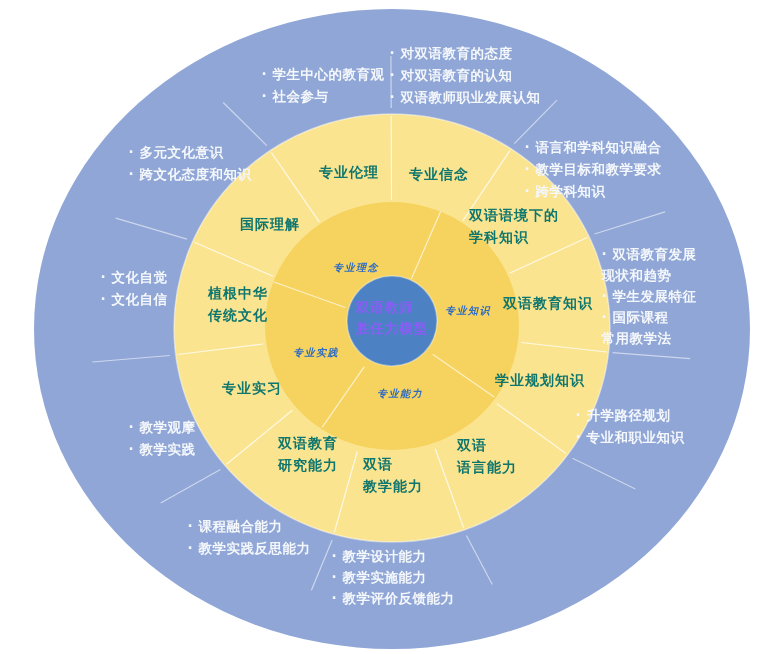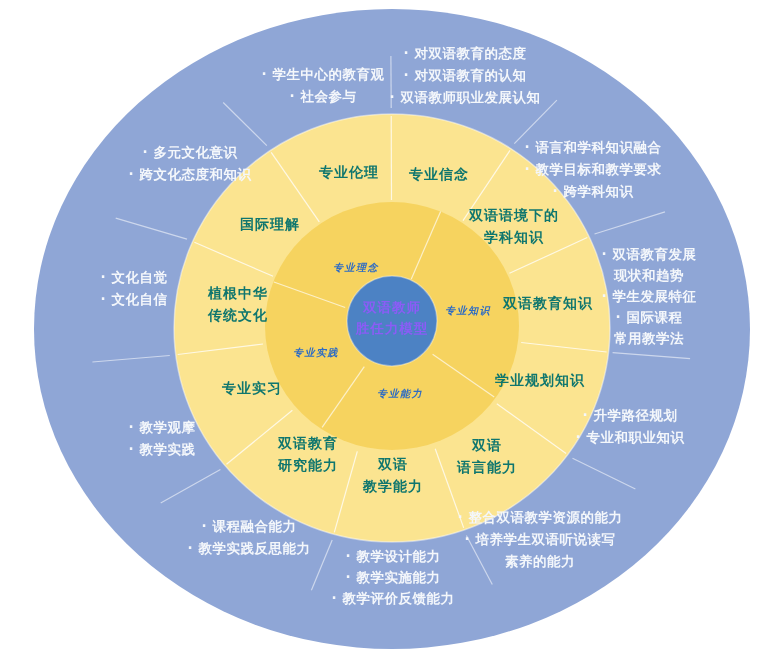--- a/index.html
+++ b/index.html
@@ -3,21 +3,21 @@
 <meta charset="utf-8">
 <style>
   html,body{margin:0;padding:0;background:#ffffff;}
   .stage{
     position:relative;width:784px;height:654px;background:#ffffff;
     font-family:"DejaVu Sans",sans-serif;overflow:hidden;
   }
   svg.rings{position:absolute;left:0;top:0;}
   .lbl{
     position:absolute;transform:translate(-50%,-50%);
-    text-align:center;white-space:nowrap;font-weight:bold;
+    text-align:left;white-space:nowrap;font-weight:bold;
   }
   .outer-txt{color:#F4F7FB;font-size:13.5px;line-height:22px;letter-spacing:0.5px;}
   .outer-txt.tight{line-height:21px;}
   .mid-txt{color:#0f766e;font-size:14px;line-height:22px;letter-spacing:1px;}
   .inner-txt{color:#2E6CC4;font-size:10px;letter-spacing:1.5px;font-style:italic;}
   .center-txt{color:#8b5cf6;font-size:13.5px;line-height:21px;letter-spacing:1px;}
   .odiv{stroke:rgba(255,255,255,0.55);stroke-width:1.2;}
   .mdiv{stroke:rgba(255,255,255,0.75);stroke-width:1.2;}
   .idiv{stroke:rgba(255,255,255,0.65);stroke-width:1.2;}
 </style>
@@ -135,25 +135,20 @@
     <div>· 双语教育发展</div>
     <div>现状和趋势</div>
     <div>· 学生发展特征</div>
     <div>· 国际课程</div>
     <div>常用教学法</div>
   </div>
   <div class="lbl outer-txt" style="left:630px;top:426px">
     <div>· 升学路径规划</div>
     <div>· 专业和职业知识</div>
   </div>
-  <div class="lbl outer-txt" style="left:540px;top:539px">
-    <div>· 整合双语教学资源的能力</div>
-    <div>· 培养学生双语听说读写</div>
-    <div>素养的能力</div>
-  </div>
   <div class="lbl outer-txt tight" style="left:393px;top:577px">
     <div>· 教学设计能力</div>
     <div>· 教学实施能力</div>
     <div>· 教学评价反馈能力</div>
   </div>
   <div class="lbl outer-txt" style="left:162px;top:438px">
     <div>· 教学观摩</div>
     <div>· 教学实践</div>
   </div>
   <div class="lbl outer-txt" style="left:249px;top:537px">

